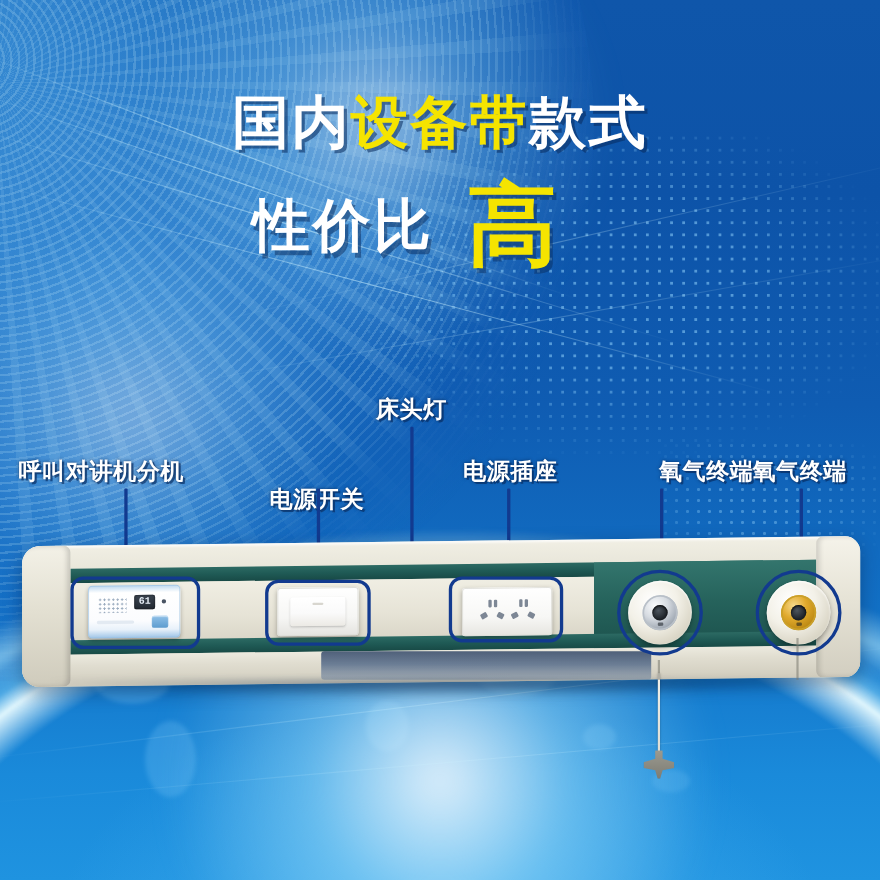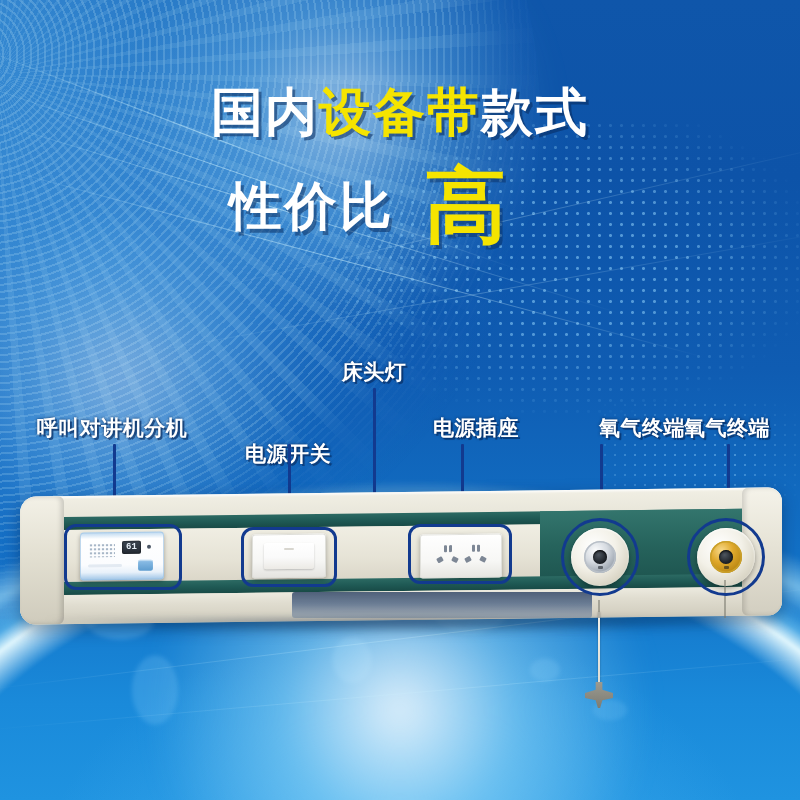--- a/index.html
+++ b/index.html
@@ -299,30 +299,30 @@
     <div class="hl-row1">
       <span class="w">国内</span><span class="y">设备带</span><span class="w">款式</span>
     </div>
     <div class="hl-row2">
       <span class="hl-sub">性价比</span>
       <span class="hl-big">高</span>
     </div>
   </div>
 
   <div class="callout">
-    <div class="cap" id="cap0" style="left:112px;top:414px;">呼叫对讲机分机</div>
+    <div class="cap" id="cap0" style="left:92px;top:414px;">呼叫对讲机分机</div>
     <div class="leader" style="left:113px;top:444px;height:88px;"></div>
 
     <div class="cap" id="cap1" style="left:288px;top:414px;margin-top:26px;">电源开关</div>
     <div class="leader" style="left:288px;top:444px;height:90px;"></div>
 
     <div class="cap" id="cap2" style="left:374px;top:358px;">床头灯</div>
     <div class="leader" style="left:373px;top:388px;height:222px;"></div>
 
-    <div class="cap" id="cap3" style="left:476px;top:414px;">电源插座</div>
+    <div class="cap" id="cap3" style="left:464px;top:414px;">电源插座</div>
     <div class="leader" style="left:461px;top:444px;height:90px;"></div>
 
     <div class="cap" id="cap4" style="left:600px;top:414px;margin-left:42px;">氧气终端</div>
     <div class="leader" style="left:600px;top:444px;height:86px;"></div>
 
     <div class="cap" id="cap5" style="left:727px;top:414px;">氧气终端</div>
     <div class="leader" style="left:727px;top:444px;height:86px;"></div>
   </div>
 
   <div class="panel-wrap">

